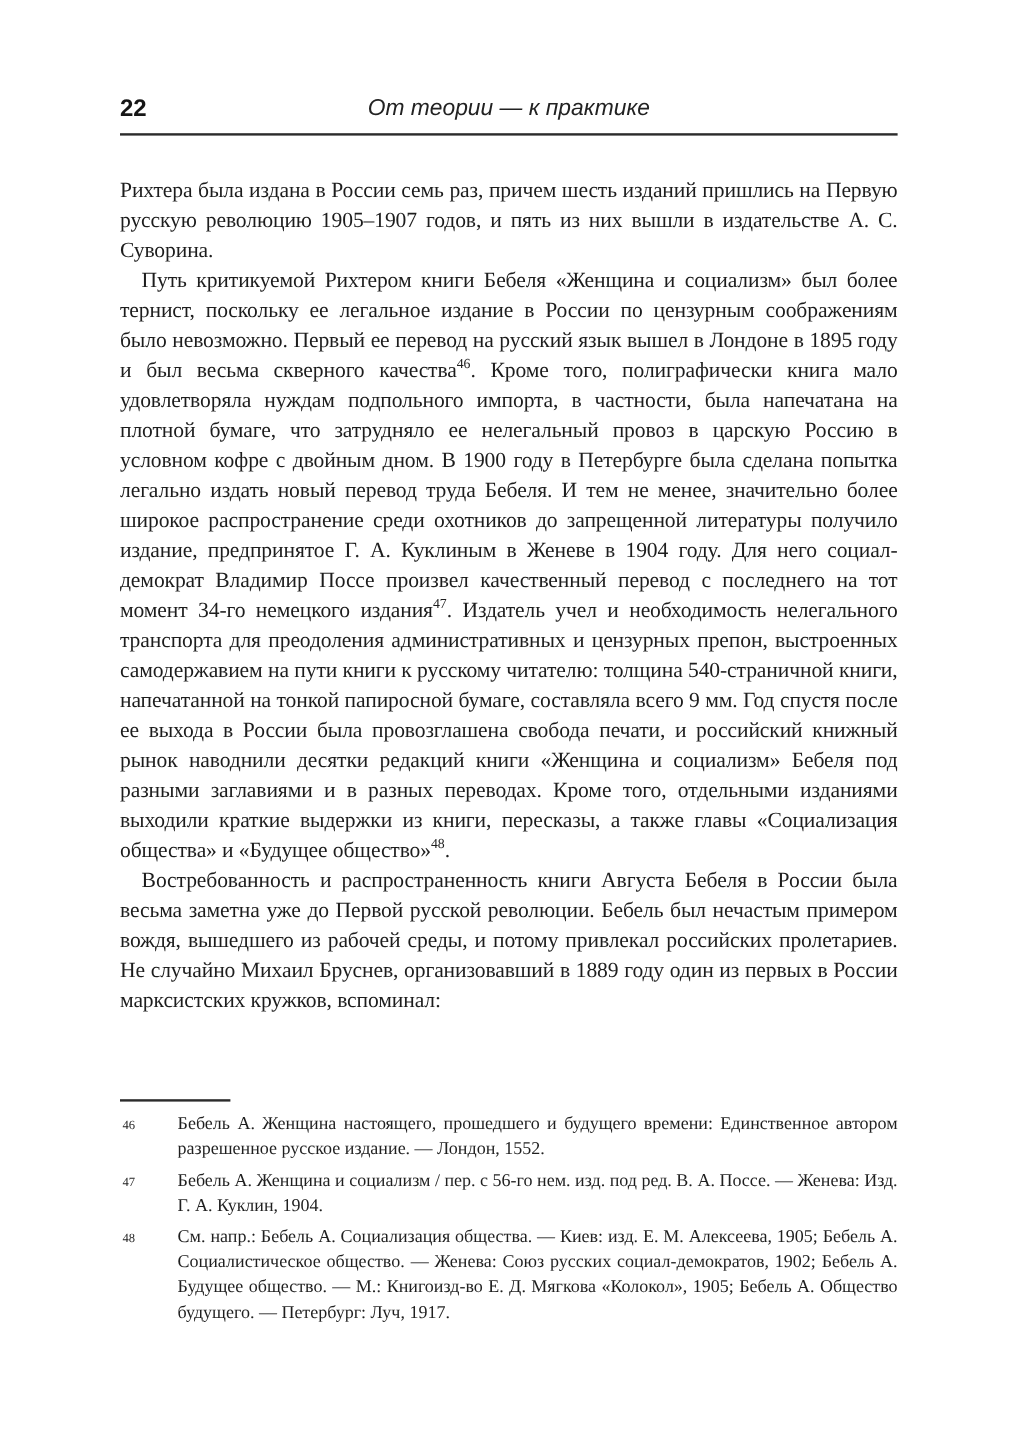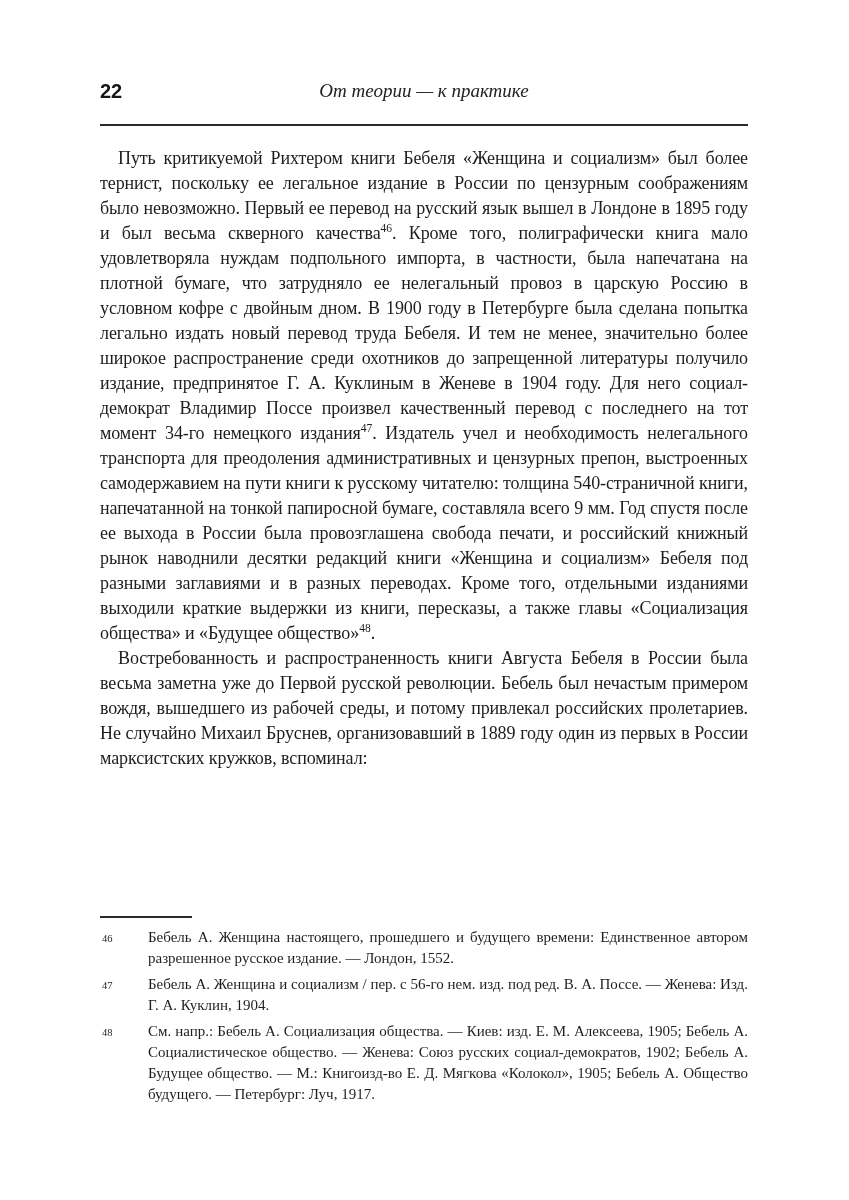--- a/index.html
+++ b/index.html
@@ -12,39 +12,38 @@
     font-family: "Liberation Serif", "DejaVu Serif", serif;
     color: #1d1d1d;
     overflow: hidden;
   }
   
   .header {
     position: absolute;
     left: 100px;
     width: 648px;
     top: 80px;
-    padding-bottom: 22px;
+    padding-bottom: 9px;
     border-bottom: 2px solid #2b2b2b;
     font-family: "Liberation Sans", "DejaVu Sans", sans-serif;
   }
   .pagenum {
     position: absolute;
     left: 0;
     top: 0;
     font-weight: bold;
     font-size: 20px;
     color: #161616;
   }
   .runtitle {
     display: block;
     text-align: center;
     font-style: italic;
     font-size: 19px;
     color: #222222;
-    font-family: Liberation Serif, serif;
   }
   
   .body-text {
     position: absolute;
     left: 100px;
     width: 648px;
     top: 146px;
     height: 782px;
     overflow: hidden;
     font-size: 18px;
@@ -98,20 +97,21 @@
 <body>
 
 <div class="page">
 
   <div class="header">
     <span class="pagenum">22</span>
     <span class="runtitle">От теории — к практике</span>
   </div>
 
   <div class="body-text">
+    <p class="noindent"><span>Рихтера была издана в России семь раз, причем шесть изданий пришлись на Первую русскую революцию 1905–1907 годов, и пять из них вышли в издательстве А. С. Суворина.</span></p>
     <p><span>Путь критикуемой Рихтером книги Бебеля «Женщина и социализм» был более тернист, поскольку ее легальное издание в России по цензурным соображениям было невозможно. Первый ее перевод на русский язык вышел в Лондоне в 1895 году и был весьма скверного качества</span><sup>46</sup><span>. Кроме того, полиграфически книга мало удовлетворяла нуждам подпольного импорта, в частности, была напечатана на плотной бумаге, что затрудняло ее нелегальный провоз в царскую Россию в условном кофре с двойным дном. В 1900 году в Петербурге была сделана попытка легально издать новый перевод труда Бебеля. И тем не менее, значительно более широкое распространение среди охотников до запрещенной литературы получило издание, предпринятое Г. А. Куклиным в Женеве в 1904 году. Для него социал-демократ Владимир Поссе произвел качественный перевод с последнего на тот момент 34-го немецкого издания</span><sup>47</sup><span>. Издатель учел и необходимость нелегального транспорта для преодоления административных и цензурных препон, выстроенных самодержавием на пути книги к русскому читателю: толщина 540-страничной книги, напечатанной на тонкой папиросной бумаге, составляла всего 9 мм. Год спустя после ее выхода в России была провозглашена свобода печати, и российский книжный рынок наводнили десятки редакций книги «Женщина и социализм» Бебеля под разными заглавиями и в разных переводах. Кроме того, отдельными изданиями выходили краткие выдержки из книги, пересказы, а также главы «Социализация общества» и «Будущее общество»</span><sup>48</sup><span>.</span></p>
     <p><span>Востребованность и распространенность книги Августа Бебеля в России была весьма заметна уже до Первой русской революции. Бебель был нечастым примером вождя, вышедшего из рабочей среды, и потому привлекал российских пролетариев. Не случайно Михаил Бруснев, организовавший в 1889 году один из первых в России марксистских кружков, вспоминал:</span></p>
   </div>
 
   <div class="footnotes">
     <div class="fn-rule"></div>
     <div class="fn">
       <span class="fn-marker">46</span>
       <div class="fn-text">Бебель А. Женщина настоящего, прошедшего и будущего времени: Единственное автором разрешенное русское издание. — Лондон, 1552.</div>
     </div>

